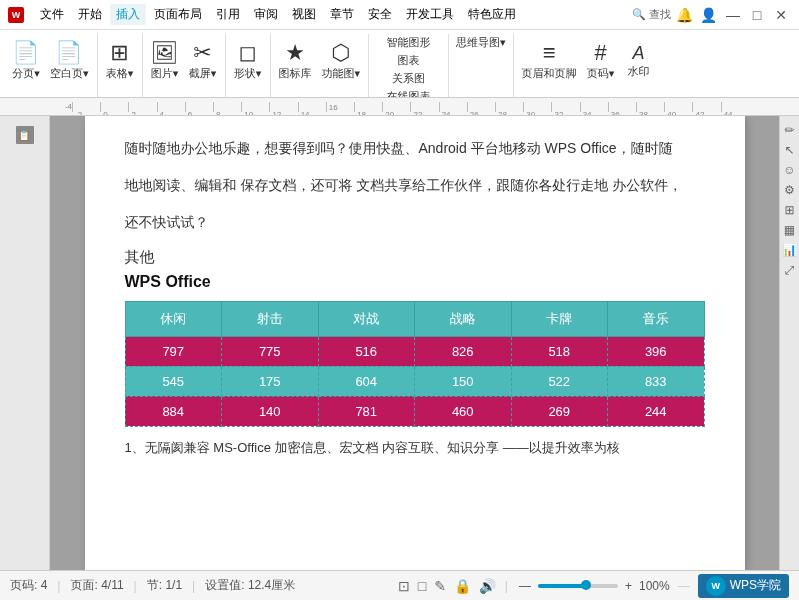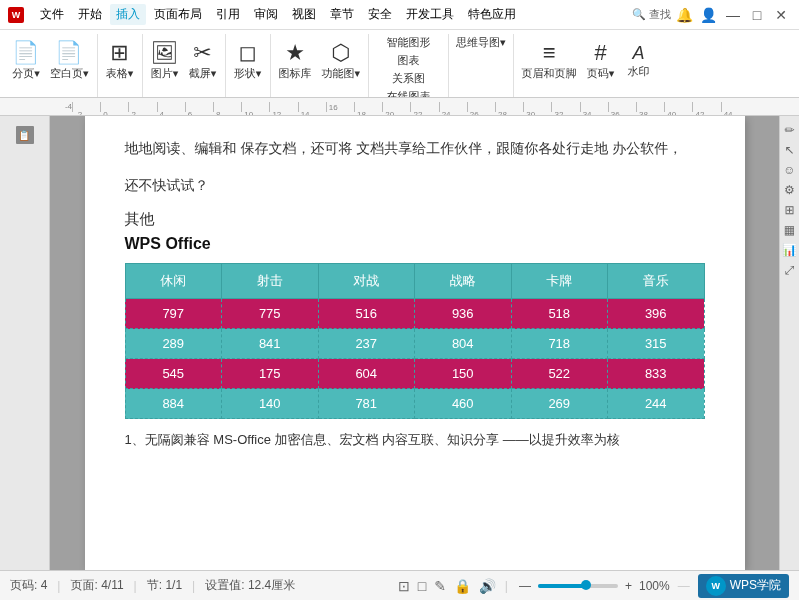--- a/index.html
+++ b/index.html
@@ -410,20 +410,21 @@
 </div>
 
 <div class="main-area">
 
   <div class="left-margin">
     <div class="left-margin-icon">📋</div>
   </div>
 
   <div class="doc-area">
     <div class="doc-page">
+      <p class="doc-text">随时随地办公地乐趣，想要得到吗？使用快盘、Android 平台地移动 WPS Office，随时随</p>
       <p class="doc-text">地地阅读、编辑和 保存文档，还可将 文档共享给工作伙伴，跟随你各处行走地 办公软件，</p>
       <p class="doc-text">还不快试试？</p>
 
       <p class="doc-section-title">其他</p>
       <p class="doc-section-subtitle">WPS Office</p>
 
       <table class="doc-table">
         <thead>
           <tr>
             <th>休闲</th>
@@ -432,31 +433,23 @@
             <th>战略</th>
             <th>卡牌</th>
             <th>音乐</th>
           </tr>
         </thead>
         <tbody id="table-body">
         <tr>
               <td>797</td>
               <td>775</td>
               <td>516</td>
-              <td>936</td>
+              <td>826</td>
               <td>518</td>
               <td>396</td>
-            </tr>
-            <tr>
-              <td>289</td>
-              <td>841</td>
-              <td>237</td>
-              <td>804</td>
-              <td>718</td>
-              <td>315</td>
             </tr>
             <tr>
               <td>545</td>
               <td>175</td>
               <td>604</td>
               <td>150</td>
               <td>522</td>
               <td>833</td>
             </tr>
             <tr>

